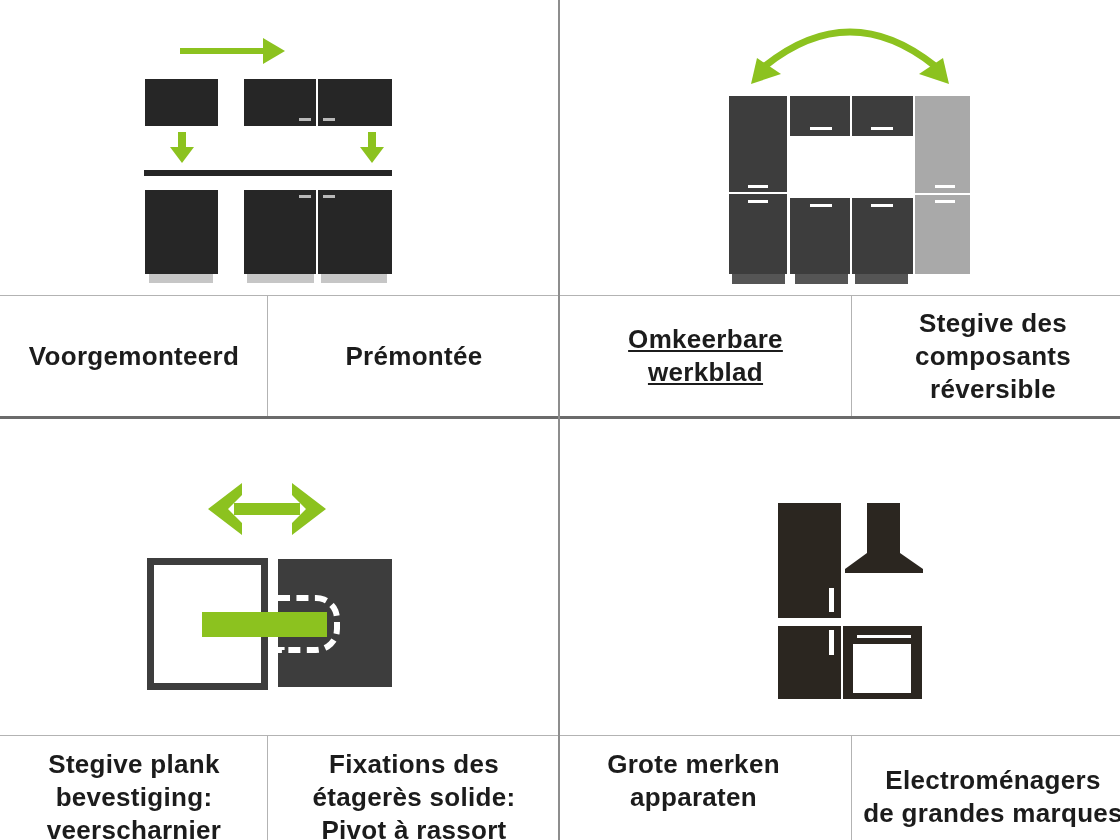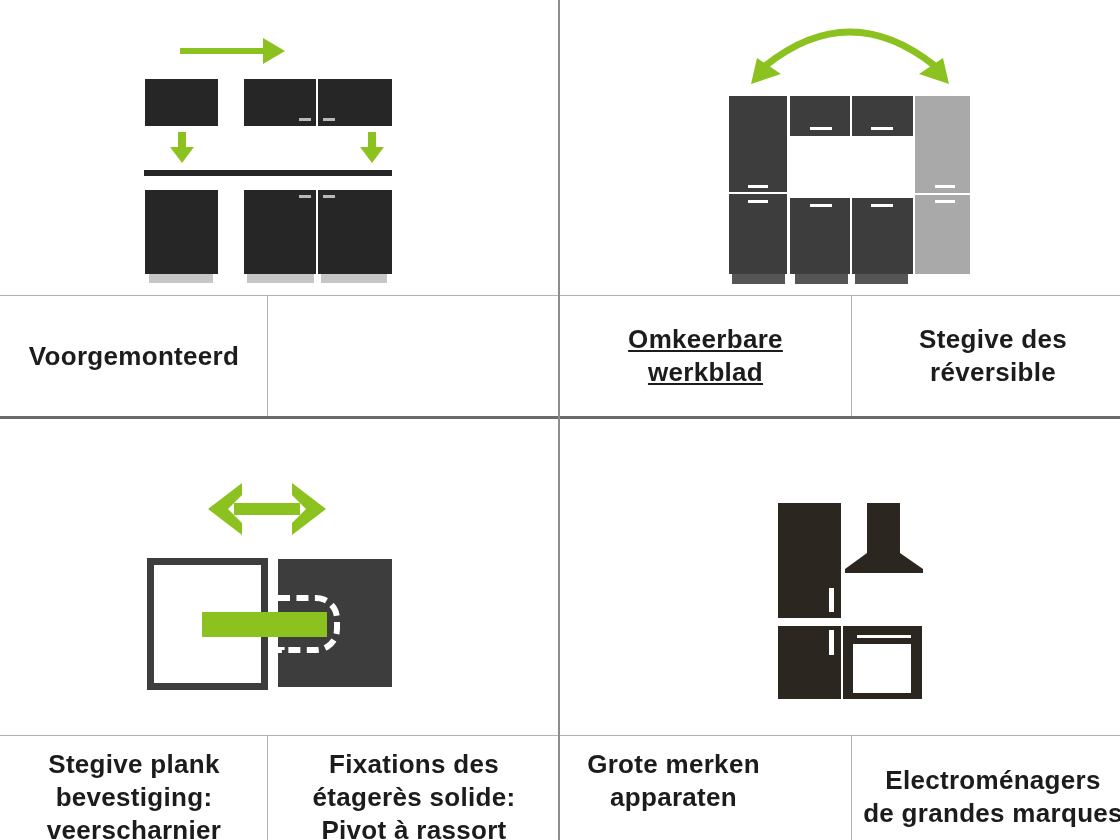--- a/index.html
+++ b/index.html
@@ -151,44 +151,48 @@
       <div class="rect" style="left:14px;top:9px;width:54px;height:3px;background:#fff;"></div>
       <div class="rect" style="left:10px;top:18px;width:58px;height:49px;background:#fff;"></div>
     </div>
   </div>
 
   <div class="abs band band-top">
     <div class="cell" style="left:0;width:268px;">
       <div>Voorgemonteerd</div>
     </div>
     <div class="abs cell-divider" style="left:267px;"></div>
+    <div class="cell" style="left:268px;width:292px;">
+      <div>Prémontée</div>
+    </div>
     <div class="cell" style="left:560px;width:291px;text-decoration:underline;">
       <div>Omkeerbare</div>
       <div>werkblad</div>
     </div>
     <div class="abs cell-divider" style="left:851px;"></div>
     <div class="cell" style="left:851px;width:284px;">
       <div>Stegive des</div>
+      <div>composants</div>
       <div>réversible</div>
     </div>
   </div>
 
   <div class="abs band band-bottom">
     <div class="cell from-top" style="left:0;width:268px;">
       <div>Stegive plank</div>
       <div>bevestiging:</div>
       <div>veerscharnier</div>
     </div>
     <div class="abs cell-divider" style="left:267px;"></div>
     <div class="cell from-top" style="left:268px;width:292px;">
       <div>Fixations des</div>
       <div>étagerès solide:</div>
       <div>Pivot à rassort</div>
     </div>
-    <div class="cell from-top" style="left:528px;width:291px;text-align:right;">
+    <div class="cell from-top" style="left:548px;width:291px;text-align:right;">
       <div>Grote merken</div>
       <div>apparaten</div>
     </div>
     <div class="abs cell-divider" style="left:851px;"></div>
     <div class="cell from-top-deep" style="left:851px;width:284px;">
       <div>Electroménagers</div>
       <div>de grandes marques</div>
     </div>
   </div>
 

